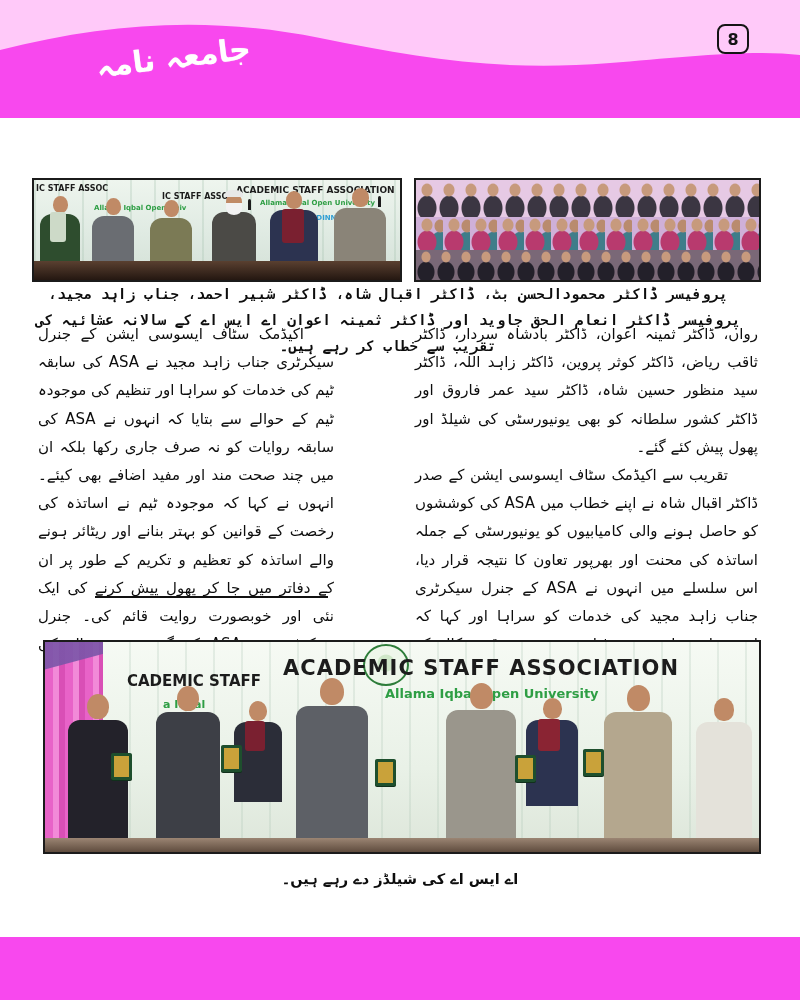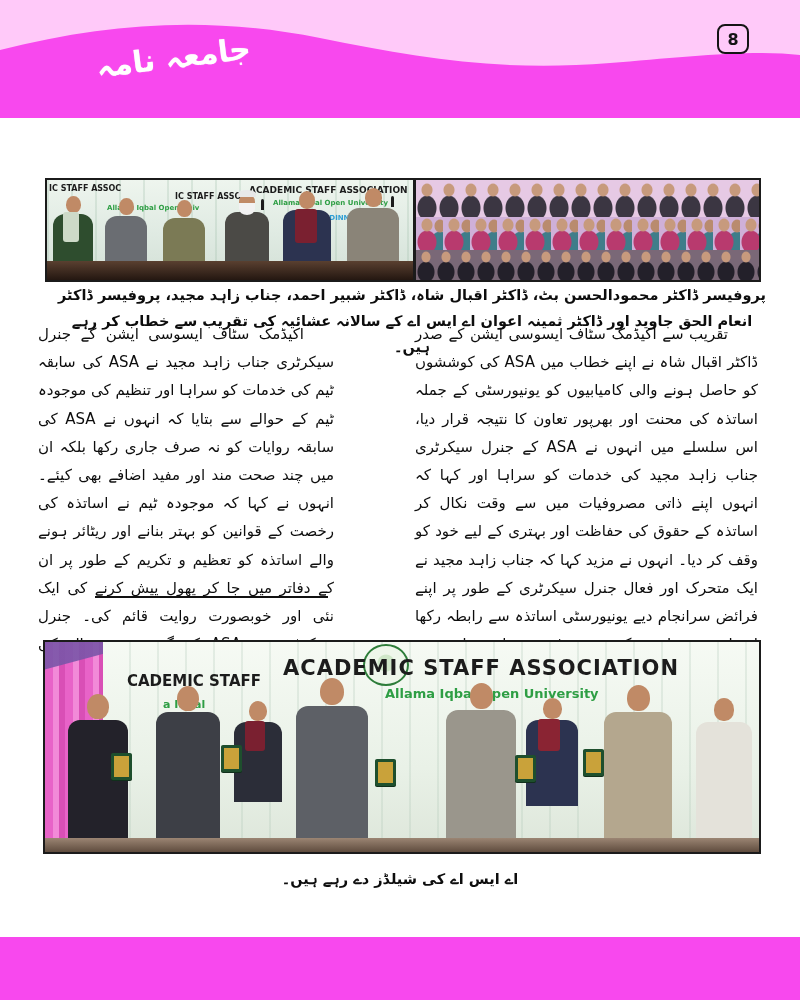--- a/index.html
+++ b/index.html
@@ -12,21 +12,21 @@
   .header svg{display:block;width:800px;height:118px;}
   .masthead{left:96px;top:40px;color:#ffffff;font-size:30px;font-weight:bold;
             transform:rotate(-7deg);direction:rtl;letter-spacing:1px;
             text-shadow:0 0 1px rgba(255,255,255,.6);}
   .page-badge{left:717px;top:24px;width:28px;height:26px;border:2.5px solid #141414;
               border-radius:8px;display:flex;align-items:center;justify-content:center;
               font-size:16px;font-weight:bold;color:#141414;}
 
   
   .photo{border:2px solid #1b1b1b;overflow:hidden;background:#dfe9e2;}
-  .photo-speakers{left:45px;top:178px;width:366px;height:100px;
+  .photo-speakers{left:32px;top:178px;width:366px;height:100px;
      background:
        repeating-linear-gradient(90deg, rgba(160,190,170,.28) 0 2px, rgba(0,0,0,0) 2px 24px),
        linear-gradient(#eef5ee 0%, #dfeae2 55%, #d3e0d6 100%);}
   .photo-speakers .podium{position:absolute;left:0;bottom:0;width:100%;height:19px;
        background:linear-gradient(#5a4030,#241711);}
   .bannertxt{position:absolute;color:#1c1c1c;font-weight:800;white-space:nowrap;}
   .green{color:#2e9e44;} .blue{color:#2f9fd4;}
 
   .fig{position:absolute;}
   .fig .head{margin:0 auto 1px;background:#c08a66;border-radius:50% 50% 46% 46%;}
@@ -68,21 +68,21 @@
        linear-gradient(165deg, rgba(122,85,168,.9) 0 26px, rgba(0,0,0,0) 27px),
        repeating-linear-gradient(90deg, #e863c8 0 8px, #f28ad8 8px 14px, #d94fb6 14px 20px);}
   .emblem{position:absolute;left:318px;top:2px;width:42px;height:38px;border:2px solid #2e7d3a;
      border-radius:50%;background:radial-gradient(circle at 50% 45%, #cfe7c8 0 8px, #eef6ea 9px);}
   .shield{position:absolute;width:15px;height:21px;background:#c9a23a;
      border:3px solid #1e4f2d;border-radius:2px;box-shadow:0 1px 0 #11301c;}
 
   
   .caption{color:#0d0d0d;font-size:14.5px;font-weight:600;text-align:center;direction:rtl;
            line-height:26px;}
-  .cap-top{left:52px;top:282px;width:720px;}
+  .cap-top{left:28px;top:282px;width:720px;font-family:Liberation Mono, monospace;}
   .cap-bottom{left:40px;top:866px;width:720px;}
   .col{color:#0d0d0d;font-size:15px;line-height:28.2px;direction:rtl;text-align:justify;}
   .col p{margin:0;}
   .col p.indent{text-indent:30px;}
   .col-right{left:415px;top:320px;width:343px;}
   .col-left{left:38px;top:320px;width:296px;}
   .divider{left:95px;top:596px;width:233px;height:2px;background:#111;}
 
   
   .footer{left:0;top:937px;width:800px;height:63px;background:var(--magenta,#f848ee);}
@@ -143,20 +143,21 @@
 
 <div class="abs photo photo-audience">
   <div class="aud-row r1"></div>
   <div class="aud-row r2"></div>
   <div class="aud-row r3"></div>
 </div>
 
 <div class="abs caption cap-top">پروفیسر ڈاکٹر محمودالحسن بٹ، ڈاکٹر اقبال شاہ، ڈاکٹر شبیر احمد، جناب زاہد مجید، پروفیسر ڈاکٹر انعام الحق جاوید اور ڈاکٹر ثمینہ اعوان اے ایس اے کے سالانہ عشائیہ کی تقریب سے خطاب کر رہے ہیں۔</div>
 
 <div class="abs col col-right" dir="rtl">
+  <p>رواں، ڈاکٹر ثمینہ اعوان، ڈاکٹر بادشاہ سردار، ڈاکٹر ثاقب ریاض، ڈاکٹر کوثر پروین، ڈاکٹر زاہد اللہ، ڈاکٹر سید منظور حسین شاہ، ڈاکٹر سید عمر فاروق اور ڈاکٹر کشور سلطانہ کو بھی یونیورسٹی کی شیلڈ اور پھول پیش کئے گئے۔</p>
   <p class="indent">تقریب سے اکیڈمک سٹاف ایسوسی ایشن کے صدر ڈاکٹر اقبال شاہ نے اپنے خطاب میں ASA کی کوششوں کو حاصل ہونے والی کامیابیوں کو یونیورسٹی کے جملہ اساتذہ کی محنت اور بھرپور تعاون کا نتیجہ قرار دیا، اس سلسلے میں انہوں نے ASA کے جنرل سیکرٹری جناب زاہد مجید کی خدمات کو سراہا اور کہا کہ انہوں اپنے ذاتی مصروفیات میں سے وقت نکال کر اساتذہ کے حقوق کی حفاظت اور بہتری کے لیے خود کو وقف کر دیا۔ انہوں نے مزید کہا کہ جناب زاہد مجید نے ایک متحرک اور فعال جنرل سیکرٹری کے طور پر اپنے فرائض سرانجام دیے یونیورسٹی اساتذہ سے رابطہ رکھا اور ایسوسی ایشن کی پیش رفت سے انہیں لمحہ بہ لمحہ آگاہ کرتے رہے۔</p>
 </div>
 <div class="abs col col-left" dir="rtl">
   <p class="indent">اکیڈمک سٹاف ایسوسی ایشن کے جنرل سیکرٹری جناب زاہد مجید نے ASA کی سابقہ ٹیم کی خدمات کو سراہا اور تنظیم کی موجودہ ٹیم کے حوالے سے بتایا کہ انہوں نے ASA کی سابقہ روایات کو نہ صرف جاری رکھا بلکہ ان میں چند صحت مند اور مفید اضافے بھی کیئے۔ انہوں نے کہا کہ موجودہ ٹیم نے اساتذہ کی رخصت کے قوانین کو بہتر بنانے اور ریٹائر ہونے والے اساتذہ کو تعظیم و تکریم کے طور پر ان کے دفاتر میں جا کر پھول پیش کرنے کی ایک نئی اور خوبصورت روایت قائم کی۔ جنرل سیکرٹری نے ASA کو گزشتہ دو سال کی کاروائی سے بھی اراکین کو آگاہ کیا۔</p>
 </div>
 <div class="abs divider"></div>
 
 <div class="abs photo photo-award">
   <div class="emblem"></div>
   <span class="bannertxt" style="left:238px;top:14px;font-size:21px;letter-spacing:1px;font-weight:900;">ACADEMIC STAFF ASSOCIATION</span>

